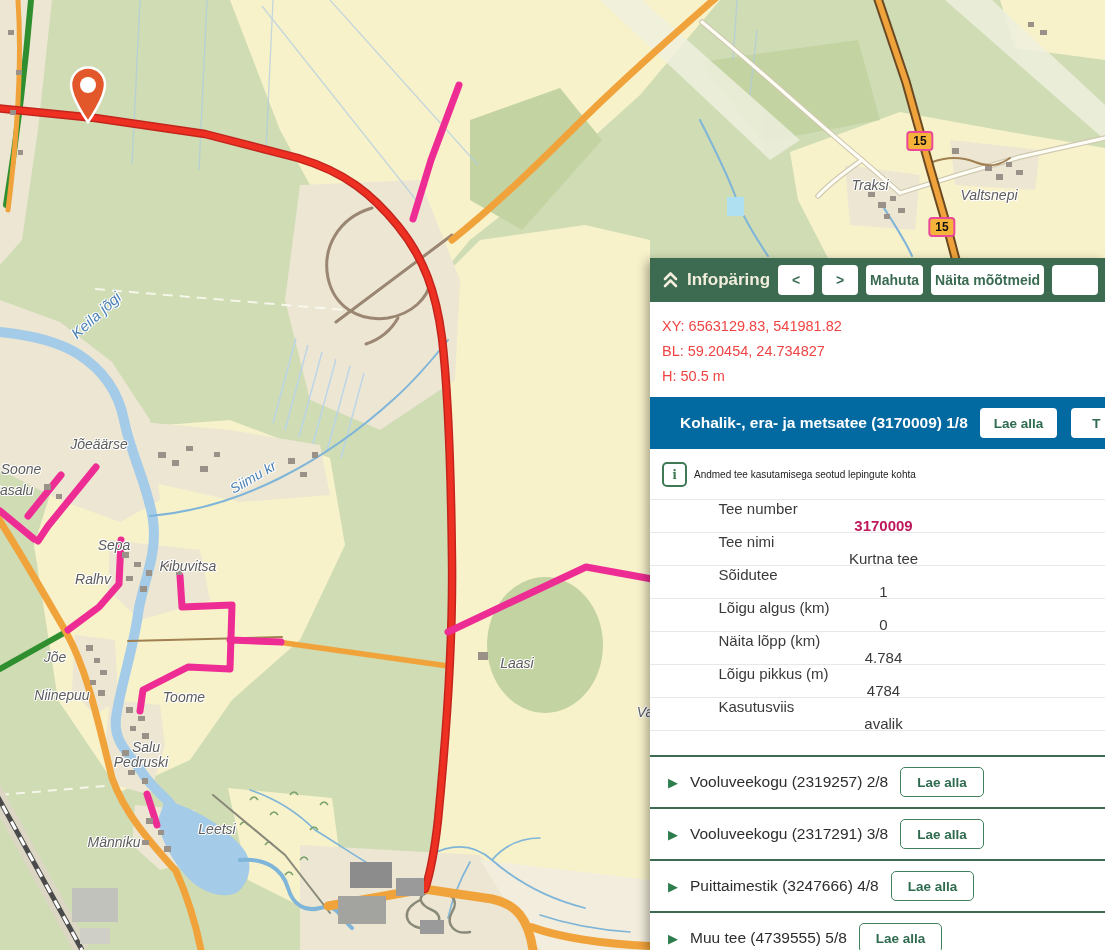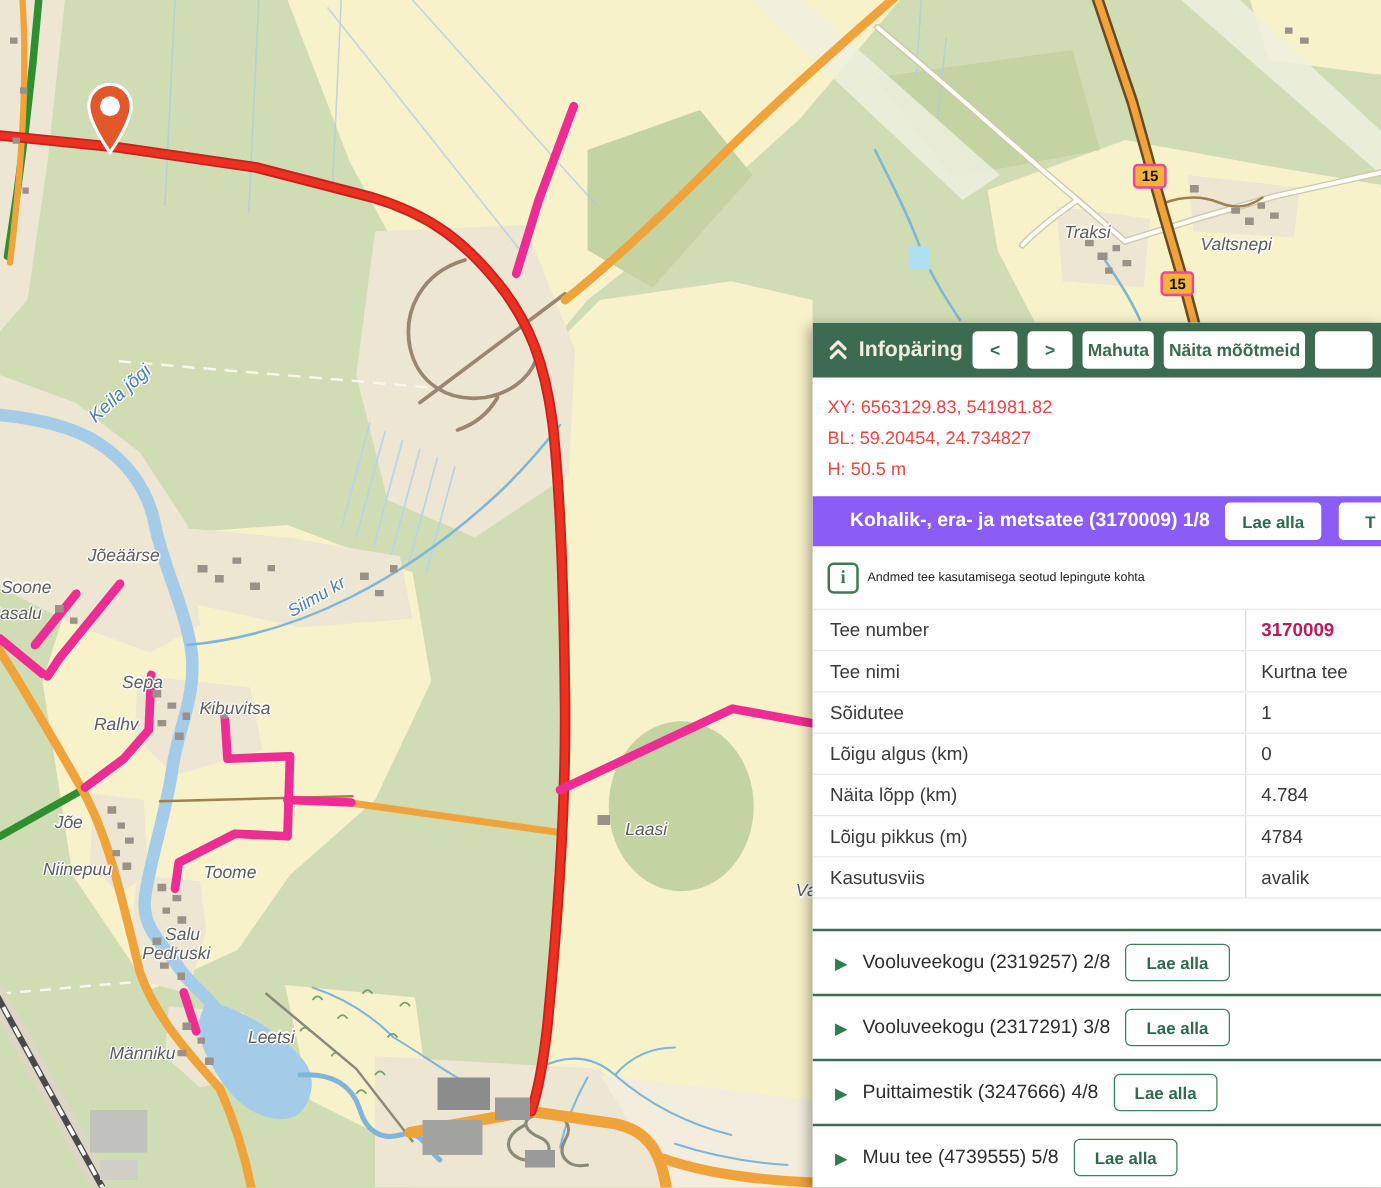--- a/index.html
+++ b/index.html
@@ -21,33 +21,33 @@
     box-shadow:-3px 3px 10px rgba(0,0,0,.35);overflow:hidden;}
   .panel-header{height:44px;background:#3c6b51;display:flex;align-items:center;
     padding:0 10px 0 12px;gap:8px;}
   .chev-icon{flex:0 0 auto;display:flex;}
   .panel-title{color:#f2eedb;font-weight:bold;font-size:17px;white-space:nowrap;}
   .hbtn{height:30px;background:#fff;color:#3a6b51;border:none;border-radius:4px;
     font-family:inherit;font-weight:bold;font-size:14px;padding:0 4px;cursor:pointer;white-space:nowrap;}
   .hbtn.small{width:36px;padding:0;}
   .hbtn.partial{margin-right:-26px;width:46px;}
   .coords{padding:12px 12px 8px 12px;font-size:14.5px;color:#ef4444;line-height:25px;}
-  .feat-header{height:40px;background:#8b5cf6;display:flex;align-items:center;
+  .feat-header{height:52px;background:#0369a1;display:flex;align-items:center;
     padding-left:30px;gap:12px;overflow:hidden;}
   .feat-title{color:#fff;font-weight:bold;font-size:15.5px;white-space:nowrap;}
   .lae-btn{height:30px;background:#fff;color:#2e6b4f;border:none;border-radius:4px;
     font-family:inherit;font-weight:bold;font-size:13.5px;padding:0 14px;cursor:pointer;white-space:nowrap;}
   .lae-btn.partial{margin-right:-34px;width:50px;margin-left:2px;}
   .info-row{display:flex;align-items:center;gap:7px;padding:13px 12px 8px 12px;}
   .info-icon{width:21px;height:21px;border:2px solid #3f7a55;border-radius:5px;color:#3f7a55;
     display:flex;align-items:center;justify-content:center;
     font-family:"Liberation Serif",serif;font-size:15px;font-weight:bold;}
   .info-text{font-size:10px;color:#222;}
   .tbl{margin-top:4px;border-top:1px solid #e8e8e8;}
-  .trow{display:flex;align-items:center;height:32px;border-bottom:1px solid #e8e8e8;font-size:15px;color:#3a3a3a;}
+  .trow{display:flex;align-items:center;height:32px;border-bottom:1px solid #e8e8e8;font-size:15px;color:#3a3a3a;flex-direction:column;}
   .tlabel{width:346px;padding-left:14px;box-sizing:border-box;}
   .tdiv{width:1px;align-self:stretch;background:#dcdcdc;}
   .tval{padding-left:12px;}
   .tval.link{color:#be185d;cursor:pointer;font-weight:bold;}
   .sections{margin-top:24px;border-top:2px solid #3c6b51;}
   .section{display:flex;align-items:center;height:50px;padding-left:18px;gap:12px;
     border-bottom:2px solid #3c6b51;cursor:pointer;}
   .tri{color:#2e7d4c;font-size:13px;}
   .sec-title{font-size:15.5px;color:#2d2d2d;white-space:nowrap;}
   .lae-outline{height:30px;background:#fff;border:1px solid #41805c;color:#2e6b4f;border-radius:5px;

